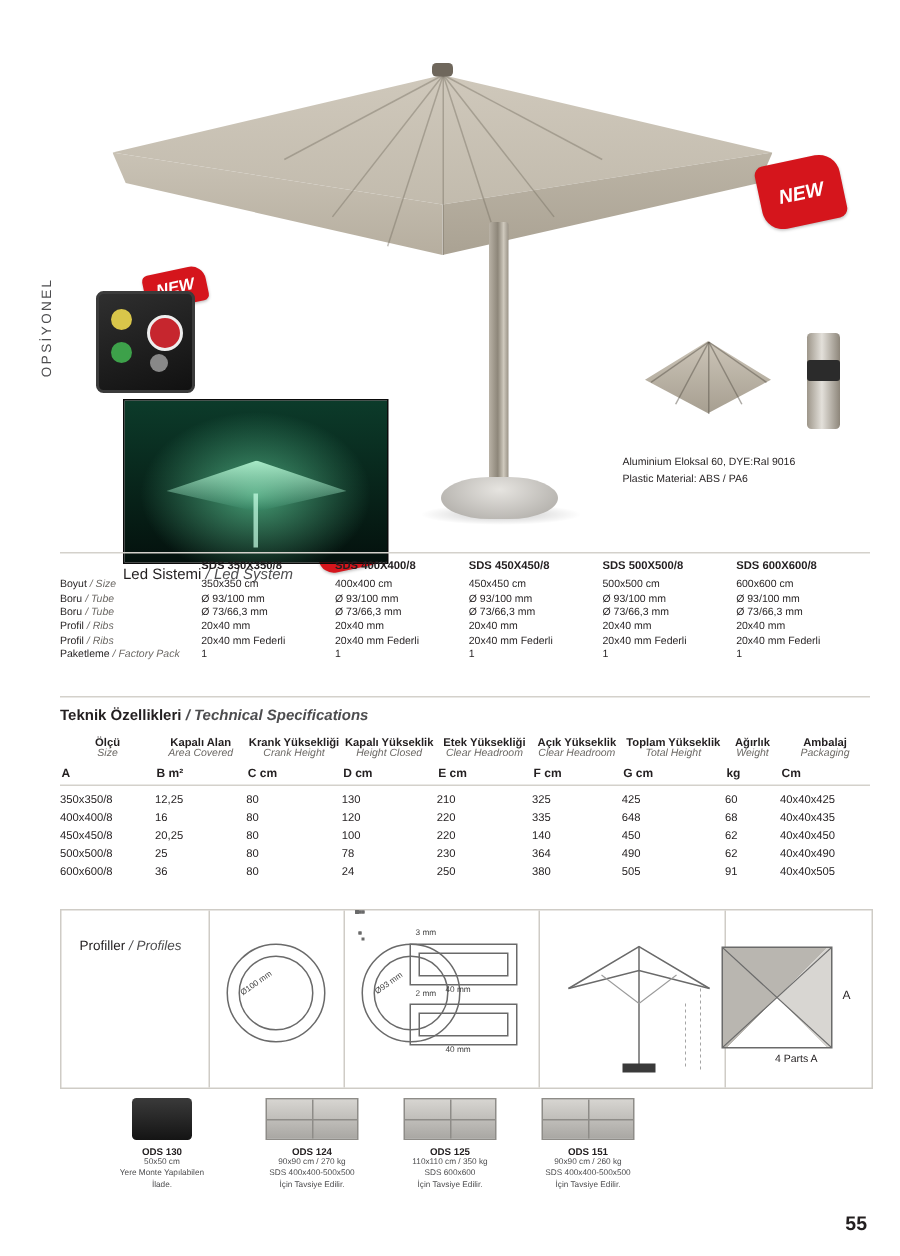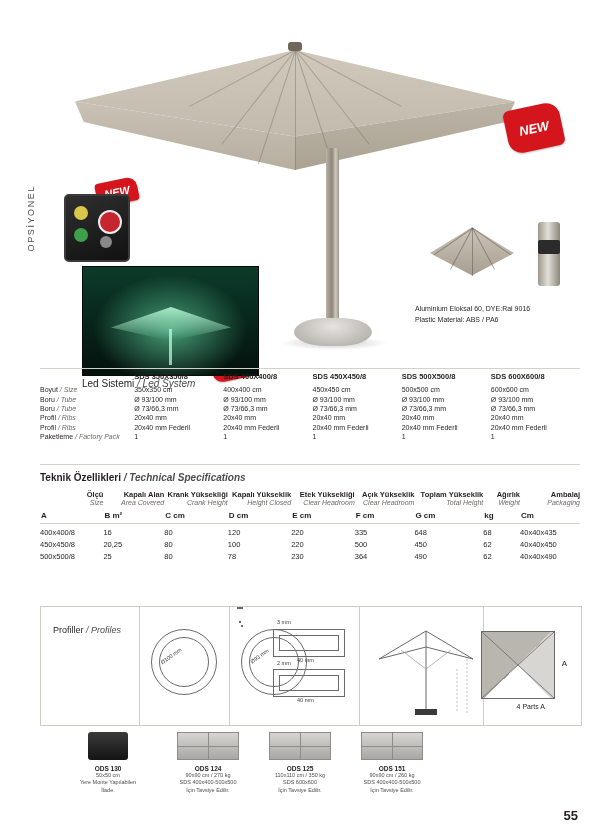--- a/index.html
+++ b/index.html
@@ -190,21 +190,21 @@
     font-size:10px;
   }
   .tech-head b{ font-weight:bold; }
   .tech-head i{ font-style:italic; color:#4d4d4f; font-weight:bold;}
   .spec{
     position:absolute; left:40px; top:490px; width:540px;
     font-size:7.5px;
   }
   .spec table{ border-collapse:collapse; width:100%; }
   .spec th{
-    text-align:right; font-weight:normal; padding:0 0 1px 0; line-height:1.25;
+    text-align:center; font-weight:normal; padding:0 0 1px 0; line-height:1.25;
   }
   .spec th .t1{ display:block; font-weight:bold; font-size:7.5px;}
   .spec th .t2{ display:block; font-style:italic; color:#6d6a66; font-size:7px;}
   .spec .unitrow td{ font-weight:bold; font-size:8px; padding-top:2px; }
   .spec tbody td{ padding:1.6px 0; }
   .spec .sep td{ padding:0; }
   .spec .sep hr{ border:0; border-top:1px solid #d4d1cb; margin:2px 0; }
 
   
   .profiles{
@@ -484,51 +484,73 @@
           <td>Cm</td>
         </tr>
         <tr class="sep">
             <td colspan="9">
               <hr>
             </td>
           </tr>
       </thead>
       <tbody>
         <tr>
+          <td>350x350/8</td>
+          <td>12,25</td>
+          <td>80</td>
+          <td>130</td>
+          <td>210</td>
+          <td>325</td>
+          <td>425</td>
+          <td>60</td>
+          <td>40x40x425</td>
+        </tr>
+        <tr>
           <td>400x400/8</td>
           <td>16</td>
           <td>80</td>
           <td>120</td>
           <td>220</td>
           <td>335</td>
           <td>648</td>
           <td>68</td>
           <td>40x40x435</td>
         </tr>
         <tr>
           <td>450x450/8</td>
           <td>20,25</td>
           <td>80</td>
           <td>100</td>
           <td>220</td>
-          <td>500</td>
+          <td>140</td>
           <td>450</td>
           <td>62</td>
           <td>40x40x450</td>
         </tr>
         <tr>
           <td>500x500/8</td>
           <td>25</td>
           <td>80</td>
           <td>78</td>
           <td>230</td>
           <td>364</td>
           <td>490</td>
           <td>62</td>
           <td>40x40x490</td>
+        </tr>
+        <tr>
+          <td>600x600/8</td>
+          <td>36</td>
+          <td>80</td>
+          <td>24</td>
+          <td>250</td>
+          <td>380</td>
+          <td>505</td>
+          <td>91</td>
+          <td>40x40x505</td>
         </tr>
       </tbody>
     </table>
   </div>
 
   <div class="profiles">
     <div class="title">
       <span>Profiller</span>
       <i>/ Profiles</i>
     </div>

